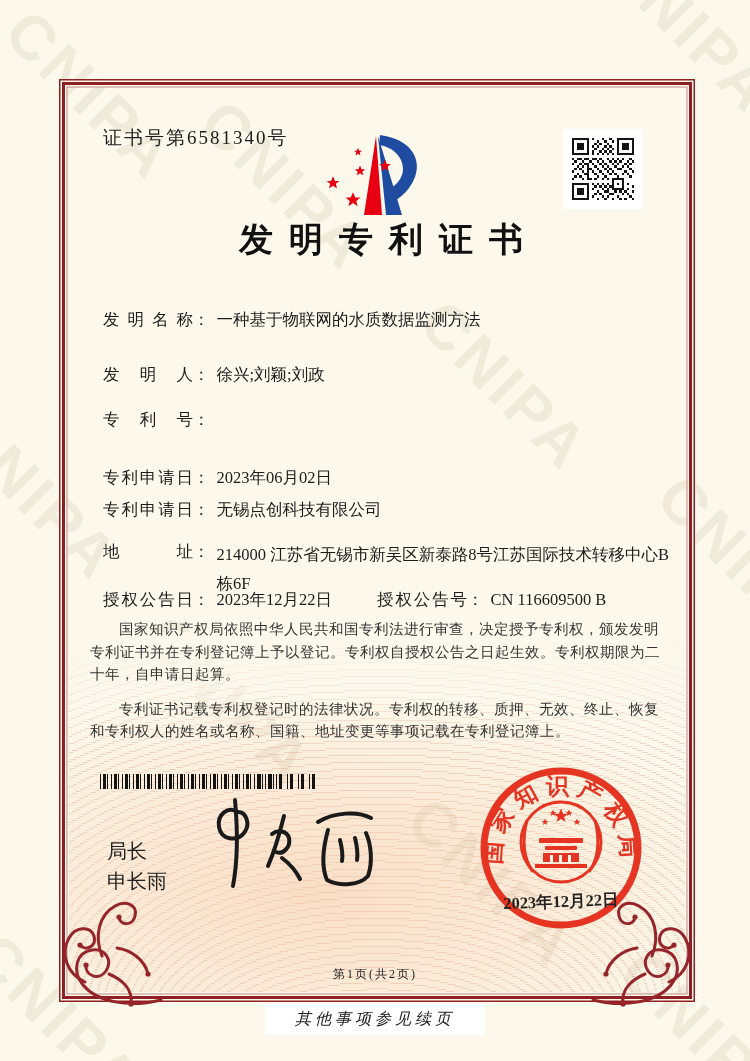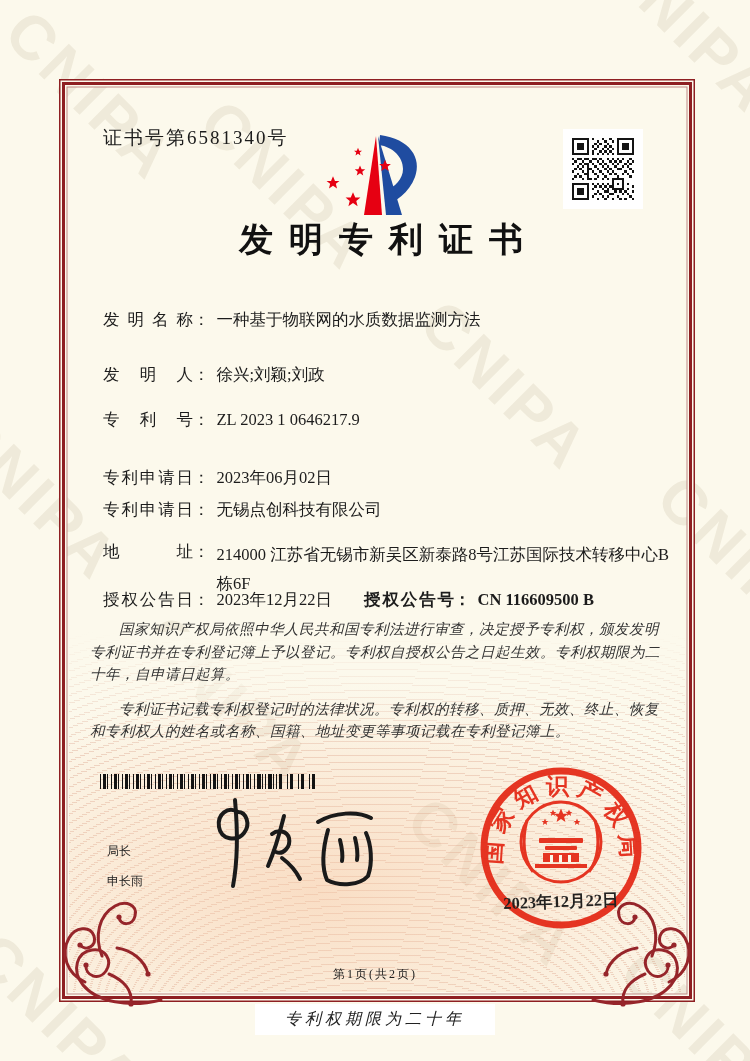--- a/index.html
+++ b/index.html
@@ -53,36 +53,36 @@
   }
   
   .frow { position:absolute; left:103px; display:flex; align-items:flex-start; font-size:16.5px; line-height:24px; }
   .flabel {
     display:inline-block; width:90px; text-align:justify; text-align-last:justify;
     text-justify:inter-character; flex:none;
   }
   .fcolon { flex:none; }
   .fvalue { margin-left:7px; }
   .addr-value { width:455px; line-height:29px; }
-  .pair2 { margin-left:32px; display:flex;font-weight:bold; }
+  .pair2 { margin-left:45px; display:flex; }
   
   .legal { position:absolute; left:90px; top:618px; width:574px; }
   .legal p {
     font-size:14.5px; line-height:22.5px; text-indent:2em;
-    font-style:italic; color:#333; margin-bottom:12px; letter-spacing:0.5px;
+    color:#333; margin-bottom:12px; letter-spacing:0.5px;
   }
   
   .barcode {
     position:absolute; left:100px; top:774px; width:218px; height:15px;
     background:repeating-linear-gradient(90deg,
       #131313 0 1.5px, #fcf9ec00 1.5px 3px,
       #131313 3px 6.5px, #fcf9ec00 6.5px 7.5px,
       #131313 7.5px 8.5px, #fcf9ec00 8.5px 11px);
   }
-  .director { position:absolute; left:107px; top:836px; font-family:"Liberation Sans","DejaVu Sans",sans-serif; font-size:12px; line-height:30px; color:#222; }
+  .director { position:absolute; left:107px; top:836px; font-family:"Liberation Sans","DejaVu Sans",sans-serif; font-size:20px; line-height:30px; color:#222; }
   .signature { position:absolute; left:198px; top:792px; }
   .seal { position:absolute; left:477px; top:764px; }
   .page-no { position:absolute; left:0; right:0; top:966px; text-align:center; font-size:12px; letter-spacing:2px; }
   .cont-box {
     position:absolute; left:50%; top:1004px; transform:translateX(-50%);
     background:#fff; padding:5px 30px; white-space:nowrap;
   }
   .cont-box span { font-size:16px; font-style:italic; letter-spacing:4px; color:#222; }
 </style>
 </head>
@@ -187,21 +187,20 @@
     <span class="fvalue">一种基于物联网的水质数据监测方法</span>
   </div>
   <div class="frow" style="top:363px">
     <span class="flabel">发明人</span>
       <span class="fcolon">：</span>
     <span class="fvalue">徐兴;刘颖;刘政</span>
   </div>
   <div class="frow" style="top:408px">
     <span class="flabel">专利号</span>
       <span class="fcolon">：</span>
-    <span class="fvalue">ZL 2023 1 0646217.9</span>
   </div>
   <div class="frow" style="top:466px">
     <span class="flabel">专利申请日</span>
       <span class="fcolon">：</span>
     <span class="fvalue">2023年06月02日</span>
   </div>
   <div class="frow" style="top:498px">
     <span class="flabel">专利申请日</span>
       <span class="fcolon">：</span>
     <span class="fvalue">无锡点创科技有限公司</span>
@@ -271,16 +270,16 @@
         <rect x="58" y="100" width="52" height="4"></rect>
         <path d="M50,56 C45,76 46,94 56,108" fill="none" stroke="#e42613" stroke-width="3"></path>
         <path d="M118,56 C123,76 122,94 112,108" fill="none" stroke="#e42613" stroke-width="3"></path>
       </g>
       <text x="84" y="143" text-anchor="middle" font-size="16.5" font-weight="700" fill="#111" transform="rotate(-2 84 140)" font-family="Liberation Serif, DejaVu Serif, serif">2023年12月22日</text>
     </g>
   </svg>
 
   <div class="page-no">第1页(共2页)</div>
   <div class="cont-box">
-    <span>专利权期限为二十年</span>
+    <span>其他事项参见续页</span>
   </div>
 
 </div>
 
 </body></html>

